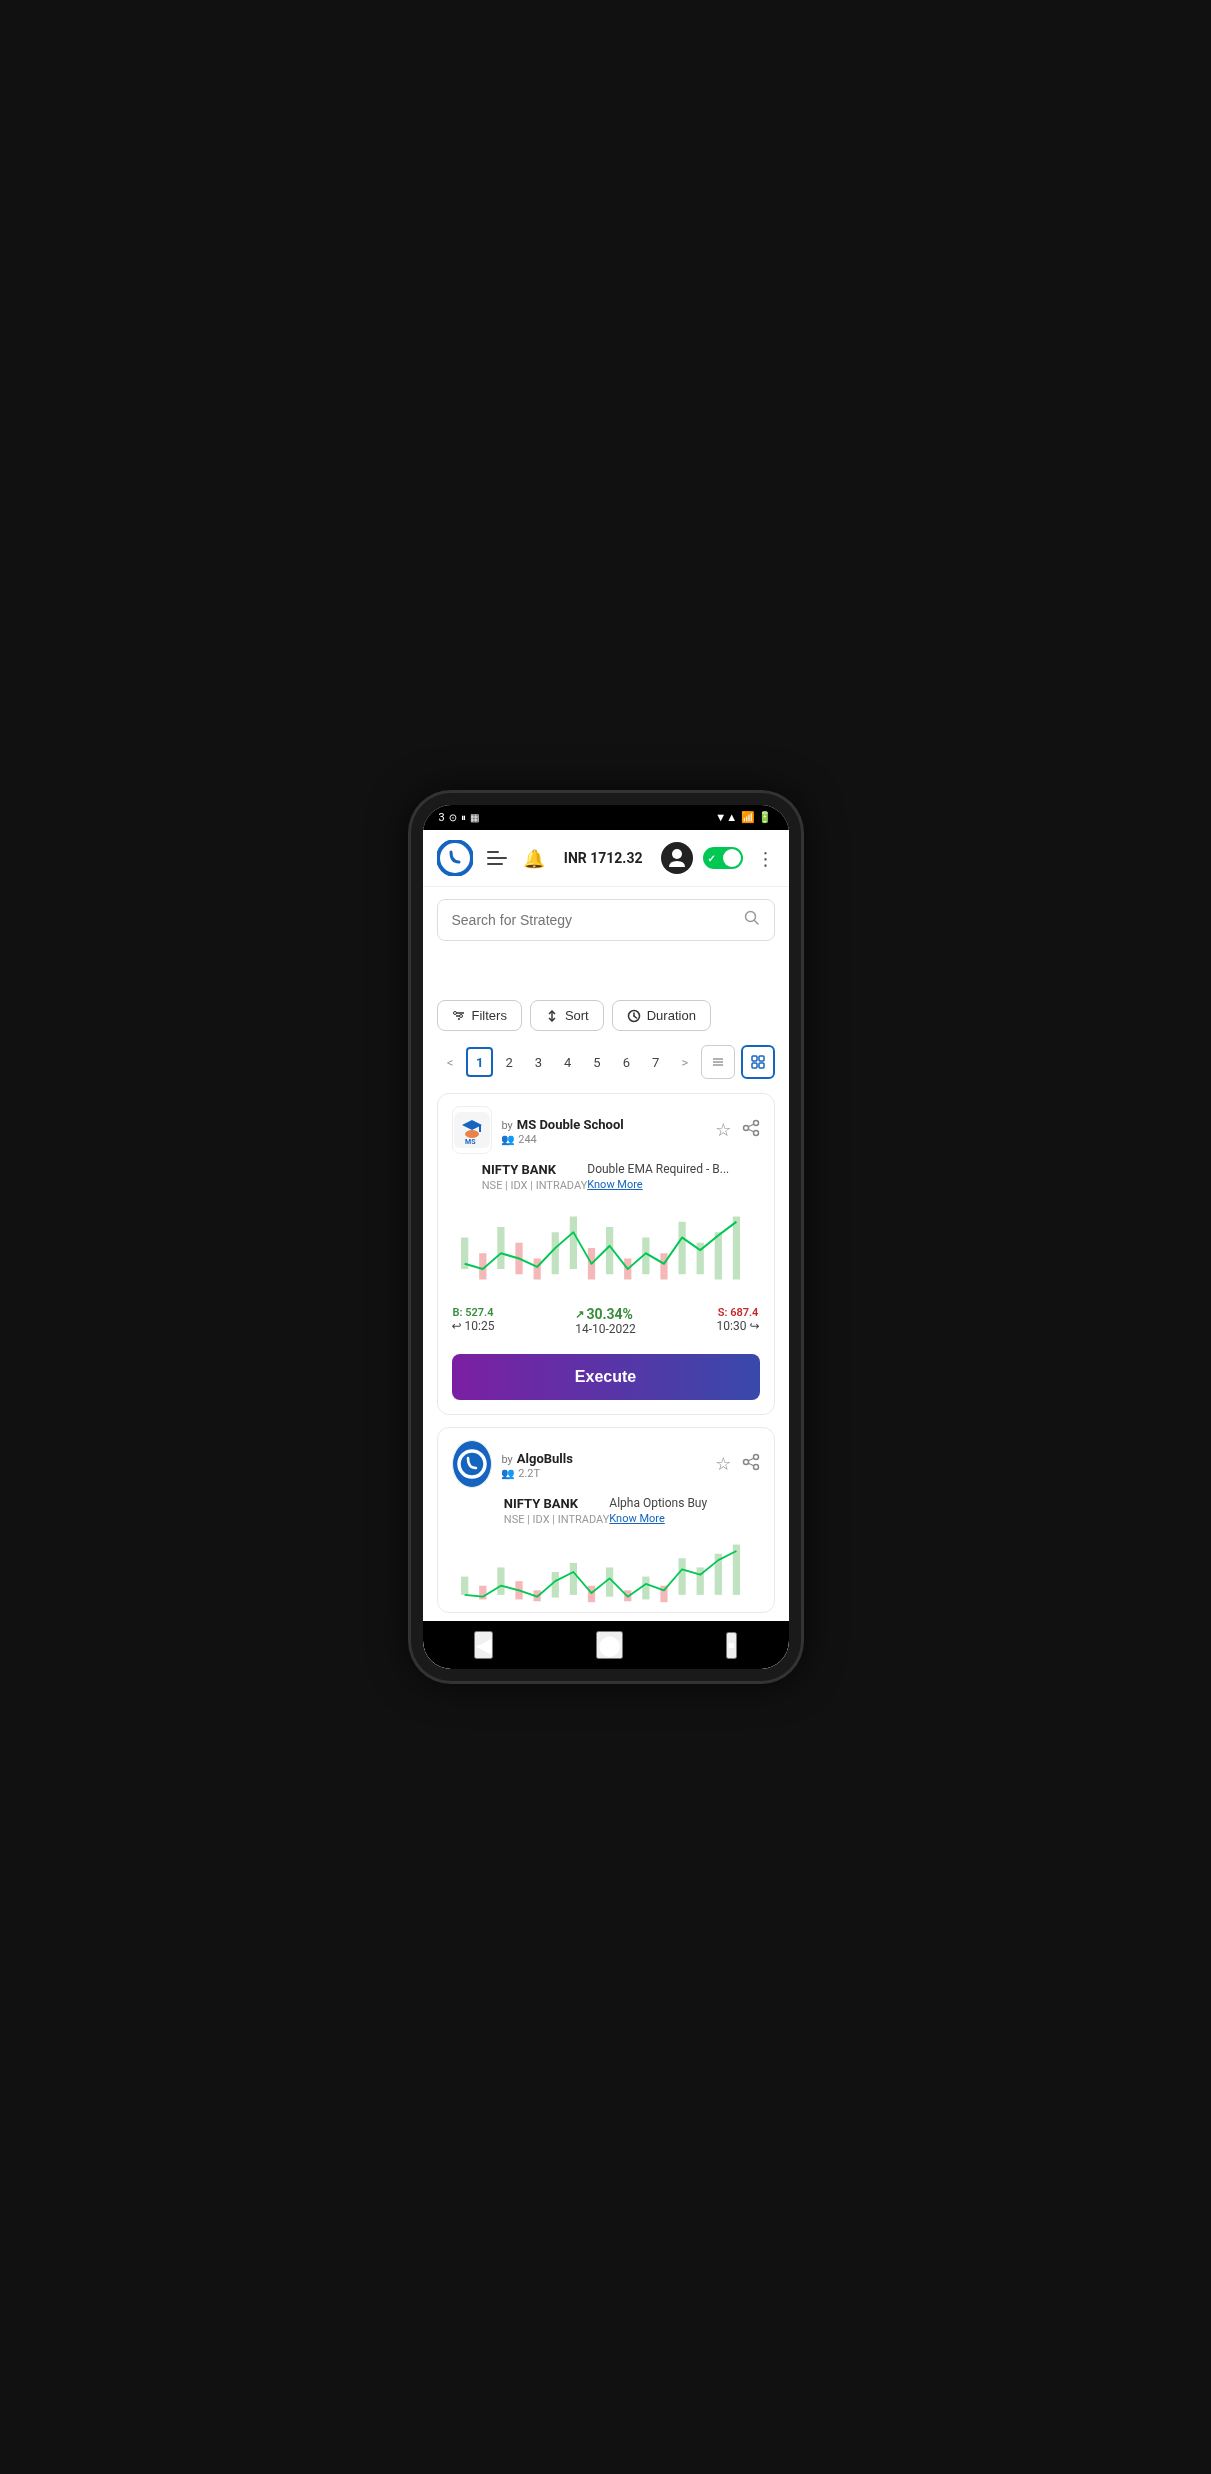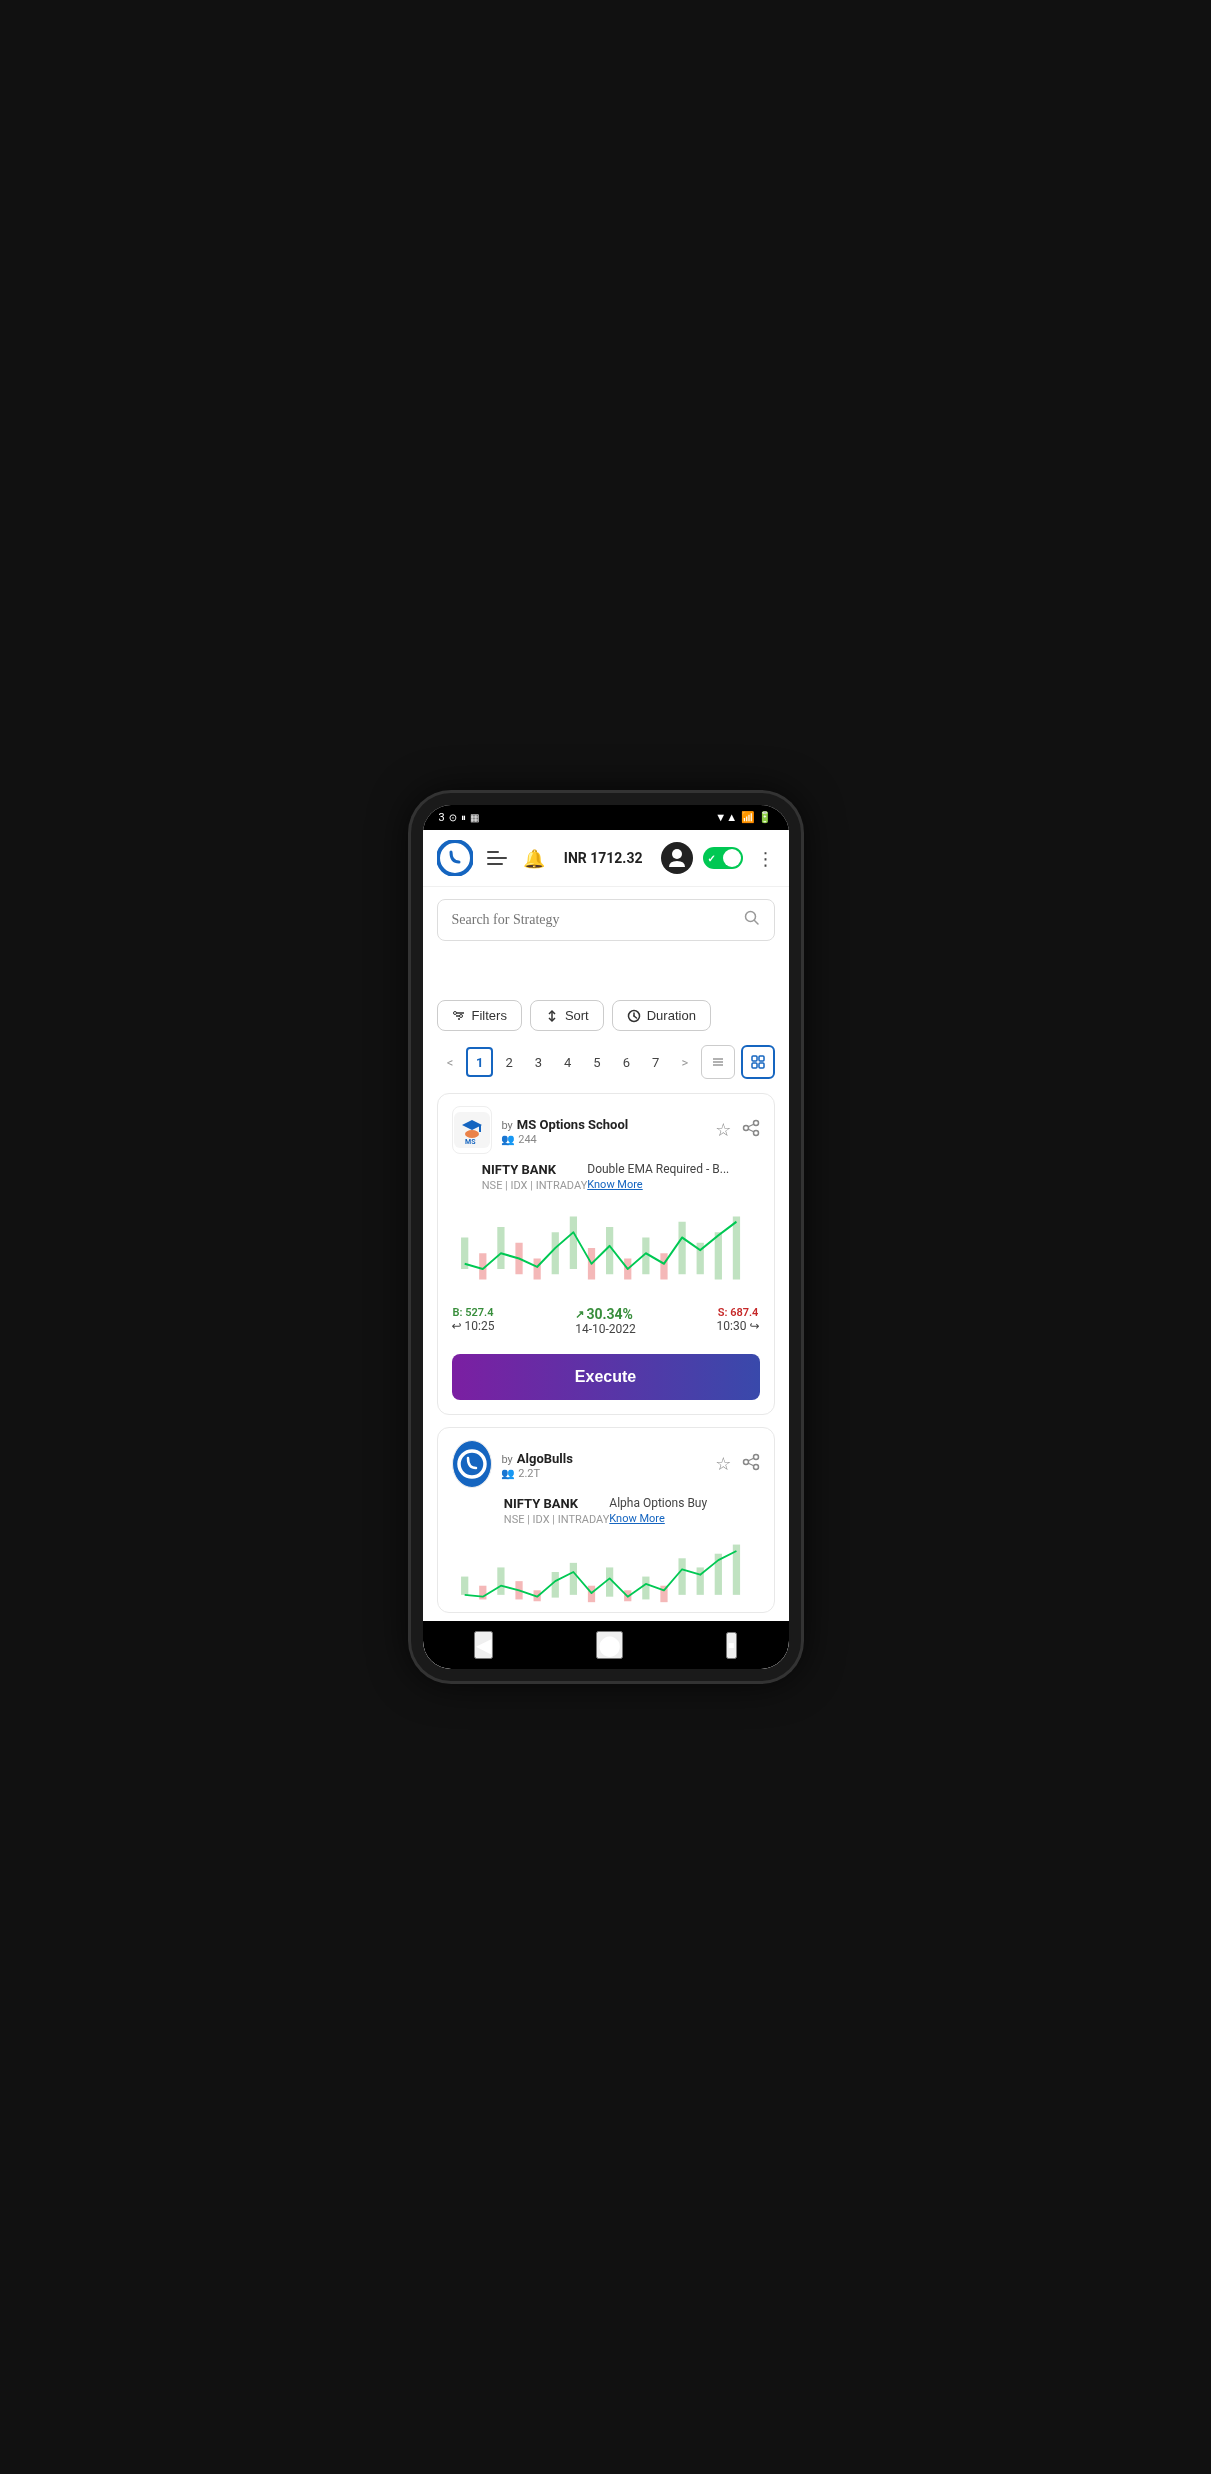--- a/index.html
+++ b/index.html
@@ -102,21 +102,20 @@
       padding: 10px 14px;
       background: #fff;
     }
     .search-input {
       flex: 1;
       border: none;
       outline: none;
       font-size: 14px;
       color: #999;
       background: transparent;
-      font-family: Liberation Serif, serif;
     }
     .search-icon { color: #999; font-size: 16px; }
     
     .filter-row {
       display: flex;
       gap: 8px;
       padding: 8px 14px;
       align-items: center;
     }
     .filter-btn {
@@ -398,21 +397,21 @@
 
               <polygon points="18,8 28,13 18,18 8,13" fill="#1565c0"></polygon>
               <rect x="25" y="13" width="2" height="7" fill="#1565c0"></rect>
               <ellipse cx="18" cy="22" rx="7" ry="4" fill="#e65100" opacity="0.7"></ellipse>
               <text x="11" y="32" font-size="7" fill="#1565c0" font-weight="bold">MS</text>
             </svg>
           </div>
           <div>
             <div>
               <span class="card-by">by</span>
-              <span class="card-name">MS Options School</span>
+              <span class="card-name">MS Double School</span>
             </div>
             <div class="card-followers">
               <span>👥</span>
               <span>244</span>
             </div>
           </div>
           <div class="card-actions">
             <button class="action-btn">☆</button>
             <button class="action-btn">
               <svg width="18" height="18" viewBox="0 0 18 18">

